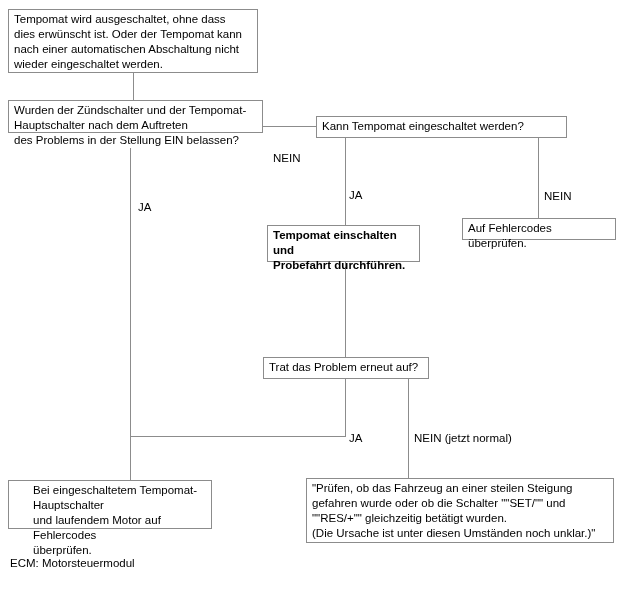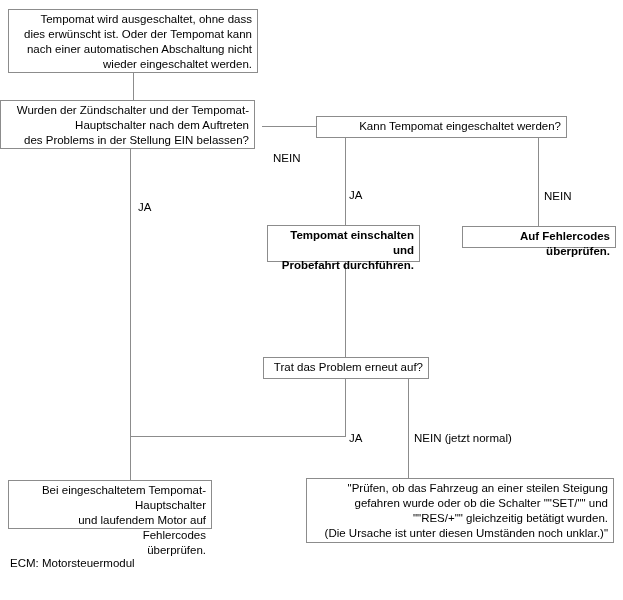--- a/index.html
+++ b/index.html
@@ -18,21 +18,20 @@
     color: #000000;
     overflow: hidden;
   }
   .box {
     position: absolute;
     border: 1px solid #8c8c8c;
     background: #ffffff;
     padding: 2px 5px;
     white-space: pre-line;
     box-sizing: border-box;
-    text-align: right;
   }
   .box.center {
   }
   .line {
     position: absolute;
     background: #8c8c8c;
   }
   .lbl {
     position: absolute;
     white-space: nowrap;
@@ -58,30 +57,30 @@
   <div class="line" style="left:538px; top:138px; width:1px;  height:88px;"></div>
   <div class="line" style="left:345px; top:262px; width:1px;  height:95px;"></div>
   <div class="line" style="left:345px; top:379px; width:1px;  height:57px;"></div>
   <div class="line" style="left:408px; top:379px; width:1px;  height:99px;"></div>
 
   <div class="box" style="left:8px;   top:9px;   width:250px; height:64px;">Tempomat wird ausgeschaltet, ohne dass
 dies erwünscht ist. Oder der Tempomat kann
 nach einer automatischen Abschaltung nicht
 wieder eingeschaltet werden.</div>
 
-  <div class="box" style="left:0;   top:100px; width:255px; height:49px;">Wurden der Zündschalter und der Tempomat-
+  <div class="box" style="left:8px;   top:100px; width:255px; height:33px;">Wurden der Zündschalter und der Tempomat-
 Hauptschalter nach dem Auftreten
 des Problems in der Stellung EIN belassen?</div>
 
   <div class="box center" style="left:316px; top:116px; width:251px; height:22px;">Kann Tempomat eingeschaltet werden?</div>
 
   <div class="box" style="left:267px; top:225px; width:153px; height:37px;font-weight:bold;">Tempomat einschalten und
 Probefahrt durchführen.</div>
 
-  <div class="box center" style="left:462px; top:226px; width:154px; height:22px;font-weight:bold;">Auf Fehlercodes überprüfen.</div>
+  <div class="box center" style="left:462px; top:218px; width:154px; height:22px;">Auf Fehlercodes überprüfen.</div>
 
   <div class="box center" style="left:263px; top:357px; width:166px; height:22px;">Trat das Problem erneut auf?</div>
 
   <div class="box" style="left:8px;   top:480px; width:204px; height:49px;padding-left:24px;">Bei eingeschaltetem Tempomat-Hauptschalter
 und laufendem Motor auf Fehlercodes
 überprüfen.</div>
 
   <div class="box" style="left:306px; top:478px; width:308px; height:65px;">"Prüfen, ob das Fahrzeug an einer steilen Steigung
 gefahren wurde oder ob die Schalter ""SET/"" und
 ""RES/+"" gleichzeitig betätigt wurden.

